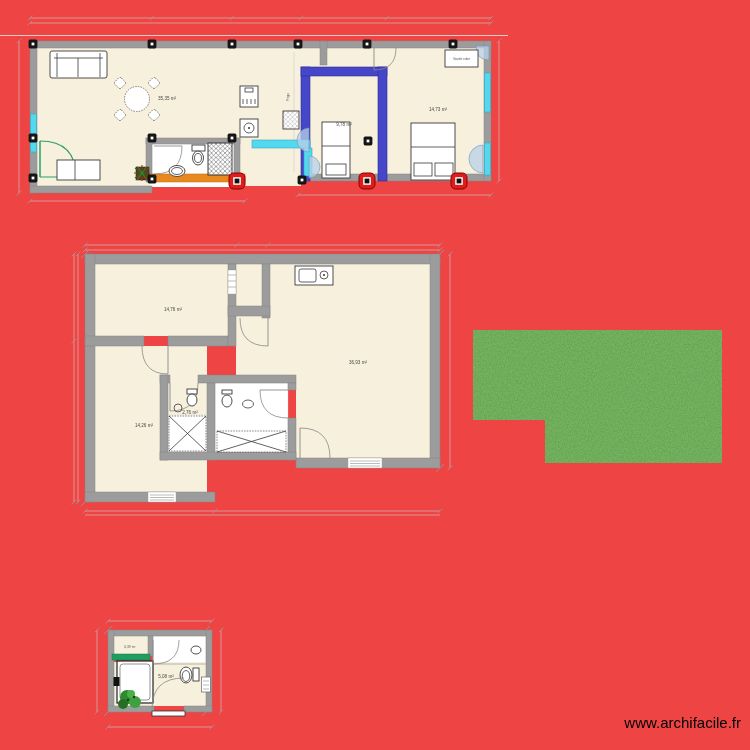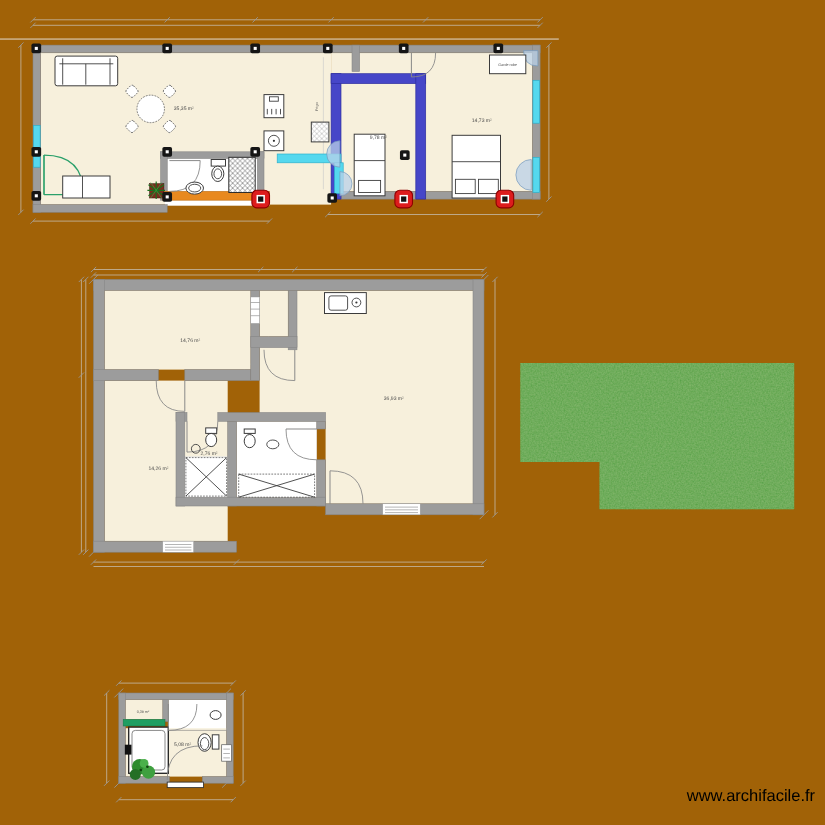--- a/index.html
+++ b/index.html
@@ -1,16 +1,16 @@
 <!DOCTYPE html>
 <html><head>
 <meta charset="utf-8">
 <style>
   html,body{margin:0;padding:0;background:#fff;}
-  #stage{position:relative;width:750px;height:750px;background:#a16207;overflow:hidden;
+  #stage{position:relative;width:750px;height:750px;background:#ef4444;overflow:hidden;
          font-family:"Liberation Sans",sans-serif;}
   svg{position:absolute;left:0;top:0;}
   .floor{fill:#f7f0dc;}
   .wfloor{fill:#ffffff;stroke:#cccccc;stroke-width:0.3;}
   .wall{fill:#9c9c9c;stroke:#858585;stroke-width:0.5;}
   .sel{fill:#4646c8;stroke:#2d2d9e;stroke-width:0.6;}
   .org{fill:#e8891f;stroke:#bf6c0e;stroke-width:0.5;}
   .win{fill:#55d8ee;stroke:#29aecb;stroke-width:0.6;}
   .winsym{fill:#ffffff;stroke:#9a9a9a;stroke-width:0.4;}
   .wline{stroke:#777;stroke-width:0.5;fill:none;}

